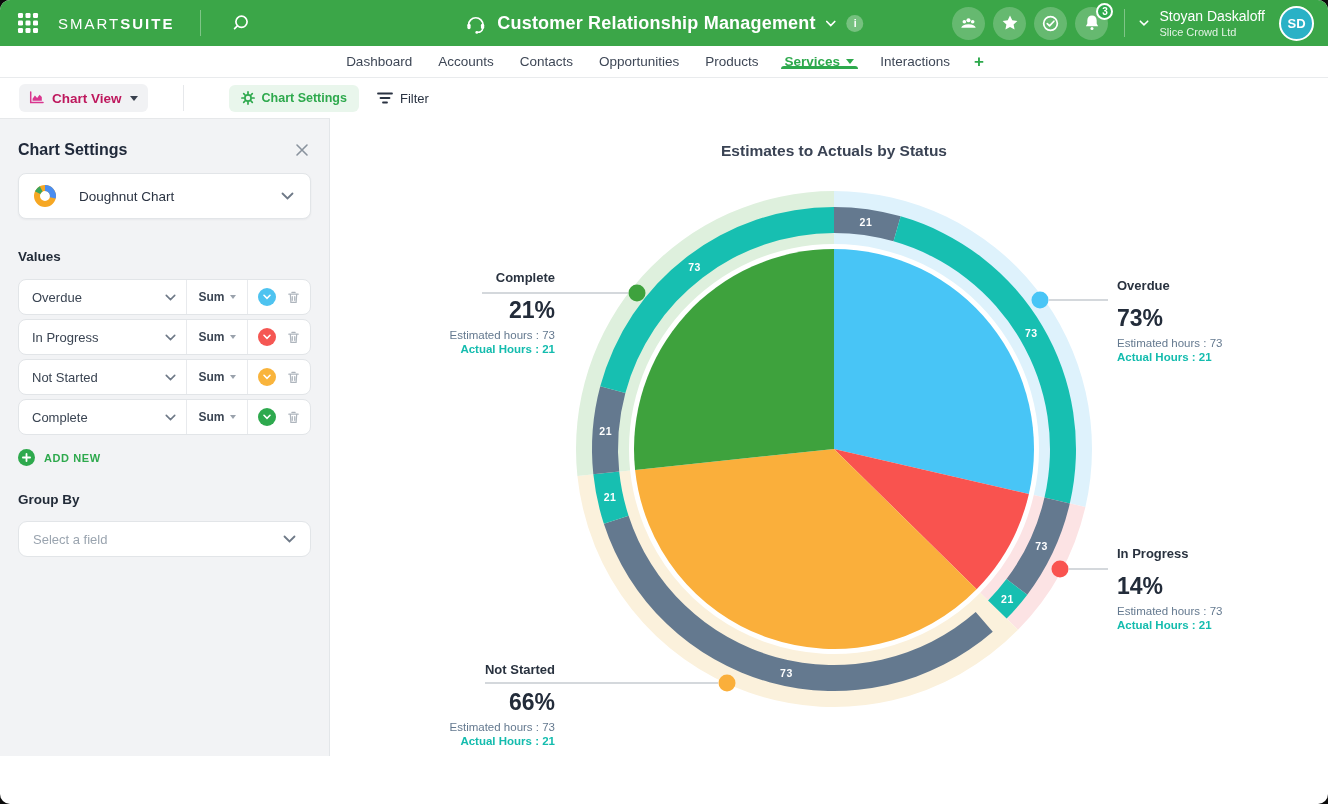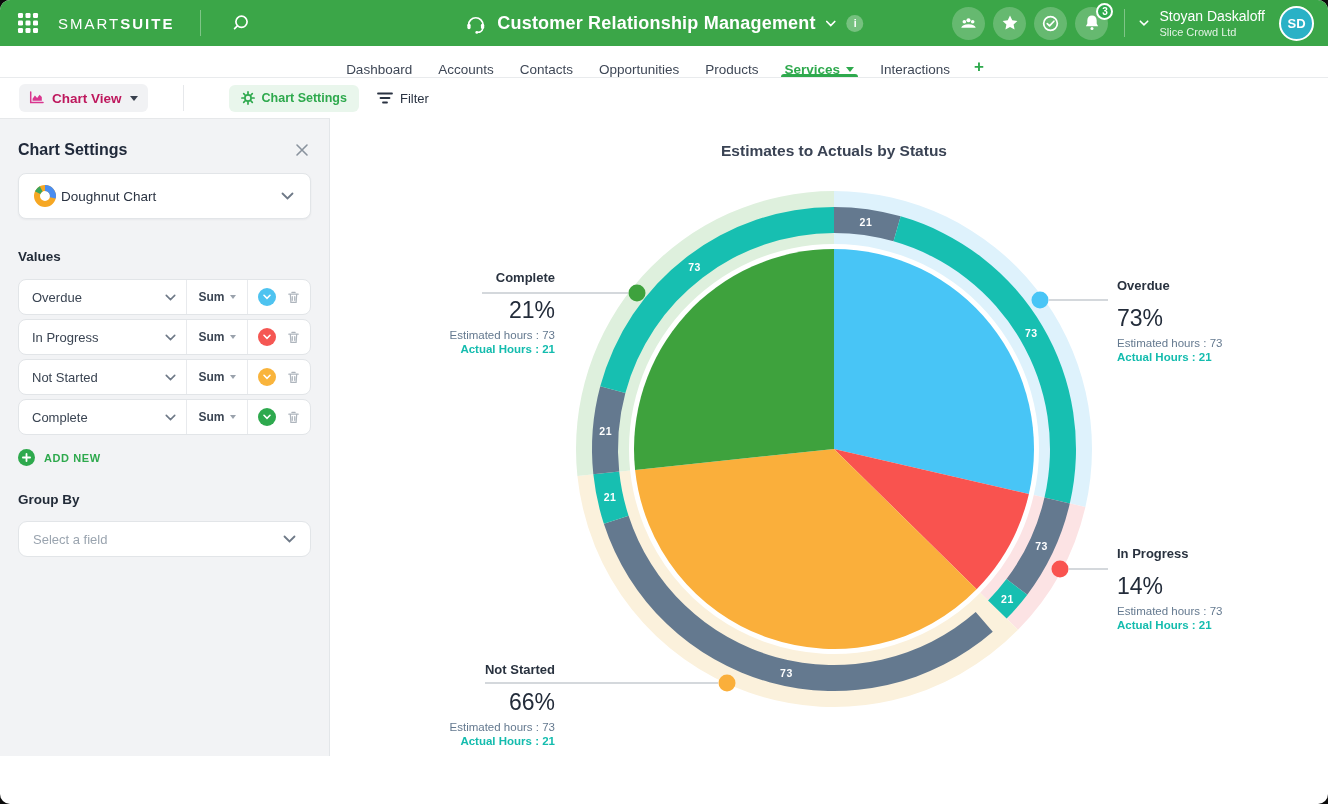--- a/index.html
+++ b/index.html
@@ -21,21 +21,21 @@
   .circle-btn { width:33px; height:33px; border-radius:50%; background:rgba(255,255,255,.22); display:flex; align-items:center; justify-content:center; margin-left:8px; position:relative; cursor:pointer; }
   .badge { position:absolute; top:-4px; right:-5px; min-width:17px; height:17px; border-radius:9px; background:#2EA94D; border:2px solid #fff; color:#fff; font-size:10px; font-weight:700; display:flex; align-items:center; justify-content:center; padding:0 2px; }
   .tb-divider2 { width:1px; height:28px; background:rgba(255,255,255,.35); margin:0 14px 0 16px; }
   .user-block { display:flex; align-items:center; gap:10px; cursor:pointer; }
   .user-text { text-align:left; line-height:1; }
   .user-name { font-size:14px; font-weight:400; }
   .user-company { font-size:11px; color:rgba(255,255,255,.85); margin-top:4px; }
   .avatar { width:35px; height:35px; border-radius:50%; background:#2AB1C6; border:2px solid #fff; color:#fff; font-size:13px; font-weight:700; display:flex; align-items:center; justify-content:center; margin-left:4px; }
 
   
-  .tabbar { height:32px; border-bottom:1px solid #E9EBED; display:flex; justify-content:center; align-items:flex-end; gap:22px; background:#fff; }
+  .tabbar { height:32px; border-bottom:1px solid #E9EBED; display:flex; justify-content:center; align-items:center; gap:22px; background:#fff; }
   .tab { position:relative; display:flex; align-items:center; font-size:13.5px; color:#3E4756; cursor:pointer; padding:0 2px; }
   .tab.active { color:#2EA94D; font-weight:700; }
   .tab-caret { width:0; height:0; border-left:4px solid transparent; border-right:4px solid transparent; border-top:5px solid #2EA94D; margin-left:6px; }
   .tab-underline { position:absolute; left:-2px; right:-2px; bottom:0; height:3px; background:#2EA94D; border-radius:3px 3px 0 0; }
   .tab-add { display:flex; align-items:center; font-size:17px; color:#2EA94D; font-weight:700; cursor:pointer; }
 
   
   .titlerow { height:48px; display:flex; align-items:center; padding:0 18px 0 16px; background:#fff; }
   .page-title { font-size:19px; font-weight:700; color:#1E2736; }
   .title-caret { width:0; height:0; border-left:4.5px solid transparent; border-right:4.5px solid transparent; border-top:5.5px solid #55606E; margin-left:10px; cursor:pointer; }
@@ -60,21 +60,21 @@
 
   
   .content { display:flex; height:638px; }
 
   
   .panel { width:330px; background:#F2F3F5; border-top:1px solid #E6E8EA; border-right:1px solid #E3E6E9; padding:22px 18px 0 18px; flex:none; }
   .panel-head { display:flex; align-items:center; justify-content:space-between; }
   .panel-title { font-size:16px; font-weight:700; color:#20293A; }
   .panel-close { cursor:pointer; display:flex; padding:2px; }
   .type-select { margin-top:14px; height:46px; background:#fff; border:1px solid #E2E5E8; border-radius:8px; display:flex; align-items:center; padding:0 16px 0 14px; box-shadow:0 1px 2px rgba(30,40,60,.05); cursor:pointer; }
-  .type-select .lbl { font-size:13.5px; color:#2A3342; margin-left:4px; }
+  .type-select .lbl { font-size:13.5px; color:#2A3342; margin-left:22px; }
   .spacer { flex:1; }
   .section-label { font-size:13.5px; font-weight:700; color:#222B38; margin-top:30px; }
   .vrows { margin-top:15px; display:flex; flex-direction:column; gap:4px; }
   .vrow { height:36px; background:#fff; border:1px solid #E2E5E8; border-radius:8px; display:flex; align-items:stretch; overflow:hidden; }
   .vrow .field { flex:1; display:flex; align-items:center; padding:0 10px 0 13px; border-right:1px solid #E8EAED; cursor:pointer; }
   .vrow .field .lbl { font-size:13px; color:#3A4452; }
   .vrow .agg { width:61px; display:flex; align-items:center; justify-content:center; gap:5px; border-right:1px solid #E8EAED; cursor:pointer; }
   .vrow .agg .lbl { font-size:12px; font-weight:700; color:#3A4452; }
   .agg-caret { width:0; height:0; border-left:3.5px solid transparent; border-right:3.5px solid transparent; border-top:4.5px solid #9AA2AC; }
   .vrow .opts { width:62px; display:flex; align-items:center; justify-content:center; gap:10px; }
@@ -90,21 +90,21 @@
   .chev { display:flex; }
 
   
   .chart-area { flex:1; position:relative; background:#fff; }
   .chart-title { position:absolute; top:24px; left:254px; width:500px; text-align:center; font-size:15.5px; font-weight:700; color:#3A4354; }
   .chart-svg { position:absolute; inset:0; }
   .chart-svg text.ring-num { font-family:"Liberation Sans","DejaVu Sans",sans-serif; font-size:10.5px; font-weight:700; fill:#fff; letter-spacing:.5px; text-anchor:middle; dominant-baseline:central; }
   .callout { position:absolute; width:170px; }
   .callout.right-align { text-align:right; }
   .co-name { font-size:13px; font-weight:700; color:#29323F; }
-  .co-pct { font-size:23px; font-weight:400; color:#232C3A; margin-top:12px; }
+  .co-pct { font-size:23px; font-weight:700; color:#232C3A; margin-top:12px; }
   .co-est { font-size:11.5px; color:#64798F; margin-top:5px; }
   .co-act { font-size:11.5px; font-weight:700; color:#14BCAE; margin-top:2px; }
   .co-overdue { left:787px; top:160px; }
   .co-inprogress { left:787px; top:428px; }
   .co-notstarted { right:773px; top:544px; }
   .co-complete { right:773px; top:152px; }
 </style>
 </head>
 <body>
 

